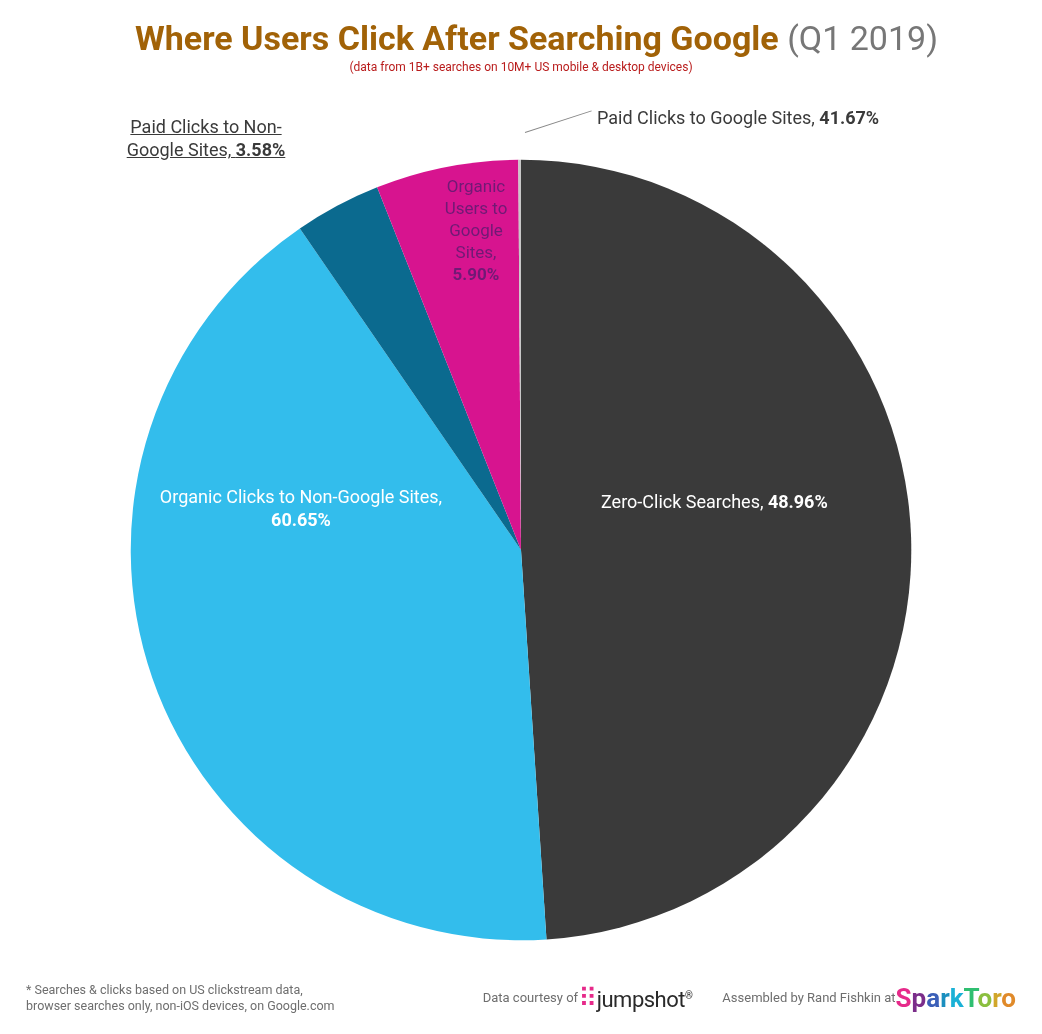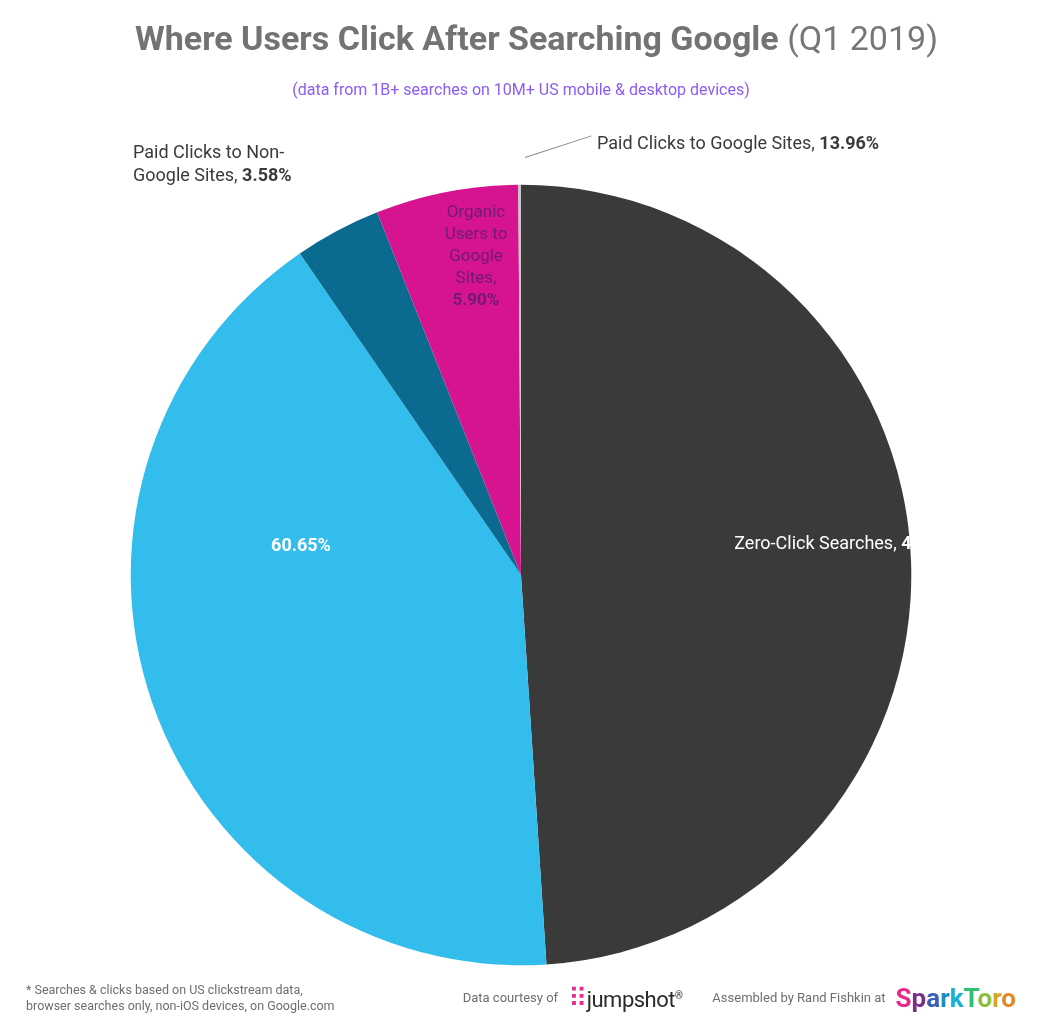--- a/index.html
+++ b/index.html
@@ -6,22 +6,22 @@
   body {
     font-family: "Segoe UI", Roboto, "Helvetica Neue", Arial, sans-serif;
     background: #fff;
     width: 1042px;
     height: 1034px;
     position: relative;
     overflow: hidden;
   }
   .header { text-align: center; padding: 18px 20px 6px; }
   .title-line { font-size: 34px; color: #777; font-weight: 400; }
-  .title-strong { font-weight: 700; color: #737373; margin-left: 31px; }
-  .subtitle { color: #8b5cf6; font-size: 16px; margin-top: 22px; }
+  .title-strong { font-weight: 700; color: #a16207; margin-left: 31px; }
+  .subtitle { color: #b91c1c; font-size: 12px; margin-top: 2px; }
 
   .chart-wrap {
     position: relative;
     width: 1000px;
     height: 840px;
     margin: 0 auto;
   }
   svg.pie {
     position: absolute;
     left: 50%;
@@ -46,21 +46,21 @@
     position: absolute;
     left: 0; right: 0; bottom: 0;
     display: flex;
     align-items: center;
     padding: 10px 26px 20px;
     font-size: 13px;
     color: #6e6e6e;
   }
   .footnote { flex: 0 0 auto; font-size: 12.5px; line-height: 1.3; }
   .spacer { flex: 1; }
-  .credit { flex: 0 0 auto; display: flex; align-items: center; gap: 10px; }
+  .credit { flex: 0 0 auto; display: flex; align-items: center; }
   .jumpshot {
     font-size: 22px; font-weight: 400; color: #2a2a2a;
     letter-spacing: -0.5px;
   }
   .jumpshot .dot { color: #e62a8a; font-size: 26px; }
   .sparktoro { font-size: 26px; font-weight: 700; }
   .sparktoro .s0 { color: #e62a8a; }
   .sparktoro .s1 { color: #7b2d8a; }
   .sparktoro .s2 { color: #3b5fb8; }
   .sparktoro .s3 { color: #1b8fbf; }
@@ -83,42 +83,42 @@
 
 <div class="chart-wrap">
   <svg class="pie" width="800" height="800" viewBox="-410 -410 820 820">
       <path d="M 0 0 L 0.00 -400.00 A 400 400 0 0 1 26.12 399.15 Z" fill="#3a3a3a"></path>
       <path d="M 0 0 L 26.12 399.15 A 400 400 0 0 1 -226.70 -329.56 Z" fill="#33bdec"></path>
       <path d="M 0 0 L -226.70 -329.56 A 400 400 0 0 1 -147.48 -371.82 Z" fill="#0b6a8f"></path>
       <path d="M 0 0 L -147.48 -371.82 A 400 400 0 0 1 -2.76 -399.99 Z" fill="#d7148f"></path>
       <path d="M 0 0 L -2.76 -399.99 A 400 400 0 0 1 -0.00 -400.00 Z" fill="#c7c7c7"></path>
     </svg>
 
-  <div class="lbl" style="left:580px; top:426px; width:360px; text-align:right; color:#fff;">
+  <div class="lbl" style="left:580px; top:410px; width:360px; text-align:left; color:#fff;">
     <span>Zero-Click Searches, </span><b>48.96%</b>
   </div>
 
   <div class="lbl" style="left:100px; top:405px; width:360px; text-align:center; color:#fff;">
-    <br><b>60.65%</b>
+    <span>Organic Clicks to Non-Google Sites, </span><br><b>60.65%</b>
   </div>
 
-  <div class="lbl" style="left:112px; top:35px; width:200px; text-align:left;">
+  <div class="lbl" style="left:85px; top:35px; width:200px; text-align:center;text-decoration:underline;">
     <span>Paid Clicks to Non-Google Sites, </span><b>3.58%</b>
   </div>
 
   <div class="lbl" style="left:400px; top:95px; width:110px; text-align:center; color:#701a75; font-size:17px;">
     <span>Organic</span><br>
     <span>Users to</span><br>
     <span>Google</span><br>
     <span>Sites,</span><br>
     <b>5.90%</b>
   </div>
 
   <div class="lbl" style="left:576px; top:26px; width:360px; text-align:left;">
-    <span>Paid Clicks to Google Sites, </span><b>13.96%</b>
+    <span>Paid Clicks to Google Sites, </span><b>41.67%</b>
   </div>
   <div class="leader" style="left:504px; top:52px; width:70px; transform:rotate(-18deg); transform-origin:left center;"></div>
 </div>
 
 <div class="footer">
   <div class="footnote">
     <span>* Searches &amp; clicks based on US clickstream data,</span><br>
     <span>browser searches only, non-iOS devices, on Google.com</span>
   </div>
   <div class="spacer"></div>

